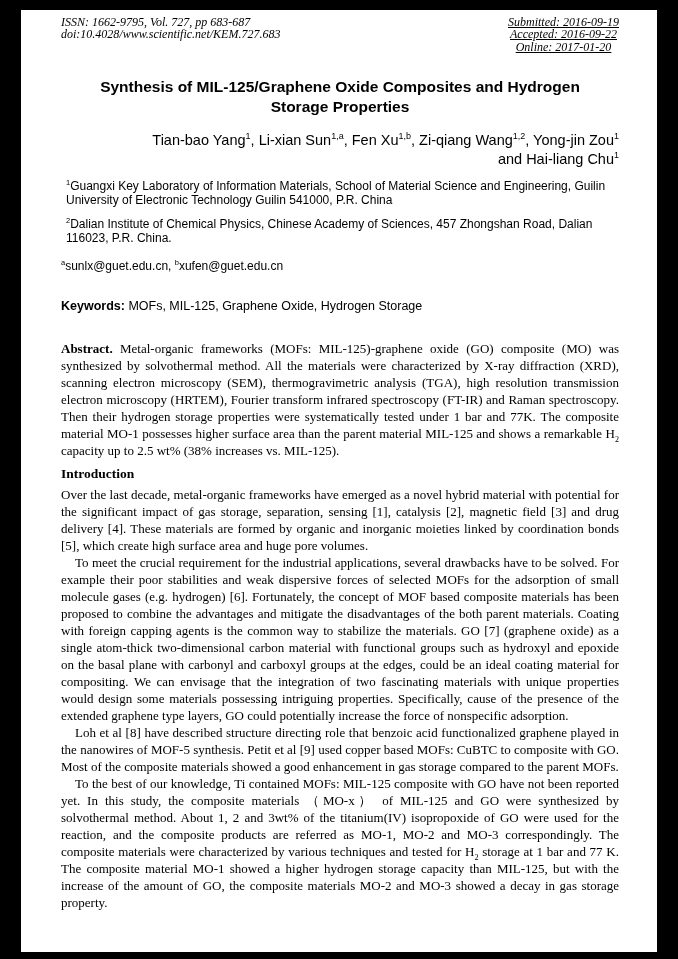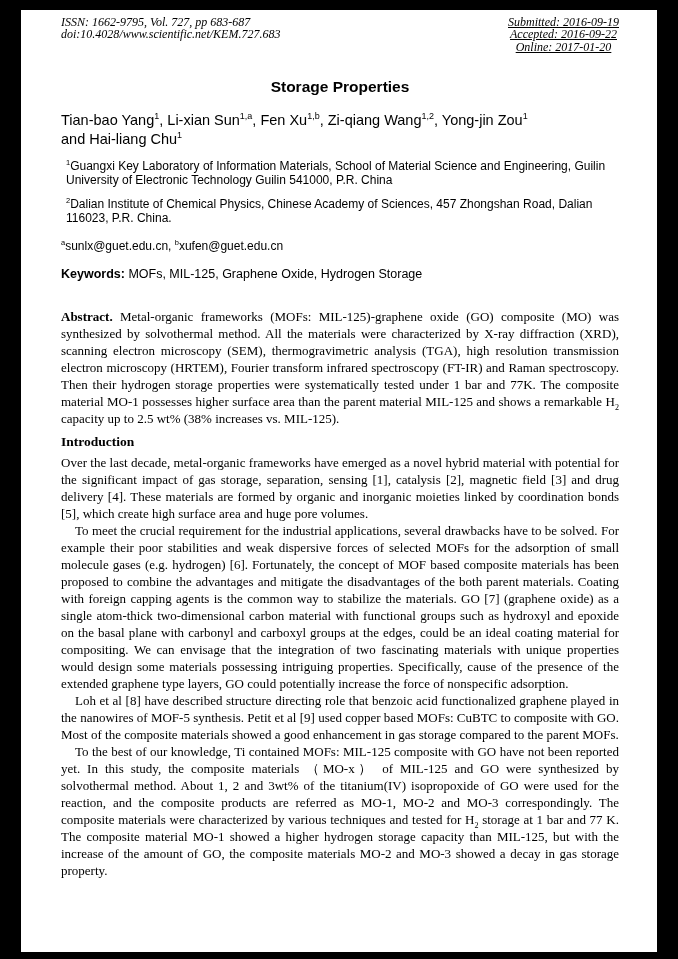--- a/index.html
+++ b/index.html
@@ -29,21 +29,21 @@
     font-size:15.5px;
     line-height:20px;
     text-align:center;
     margin:24px auto 0;
     max-width:540px;
   }
   .authors {
     font-family:"Liberation Sans", sans-serif;
     font-size:14.5px;
     line-height:19px;
-    text-align:left;
+    text-align:right;
     margin:14px auto 0;
     max-width:560px;
   }
   .authors .last-author { white-space:nowrap; }
   sup { font-size:0.62em; vertical-align:super; line-height:0; }
   sub { font-size:0.62em; vertical-align:sub; line-height:0; }
   .affil {
     font-family:"Liberation Sans", sans-serif;
     font-size:12px;
     line-height:13.5px;
@@ -52,21 +52,21 @@
   }
   .emails {
     font-family:"Liberation Sans", sans-serif;
     font-size:12px;
     text-align:left;
     margin:14px 0 4px;
   }
   .keywords {
     font-family:"Liberation Sans", sans-serif;
     font-size:12.5px;
-    margin-top:14px;
+    margin-top:26px;
   }
   .keywords .kw-label { font-weight:bold; }
   .abstract {
     margin-top:27px;
     font-size:13px;
     line-height:17px;
     text-align:justify;
   }
   .abstract .abs-label { font-weight:bold; }
   .section-heading {
@@ -93,20 +93,21 @@
       <div>doi:10.4028/www.scientific.net/KEM.727.683</div>
     </div>
     <div class="right">
       <div>Submitted: 2016-09-19</div>
       <div>Accepted: 2016-09-22</div>
       <div>Online: 2017-01-20</div>
     </div>
   </div>
 
   <h1 class="title">
+    <div>Synthesis of MIL-125/Graphene Oxide Composites and Hydrogen</div>
     <div>Storage Properties</div>
   </h1>
 
   <div class="authors"><span><span></span><span>Tian-bao Yang</span><sup>1</sup></span><span><span>, </span><span>Li-xian Sun</span><sup>1,a</sup></span><span><span>, </span><span>Fen Xu</span><sup>1,b</sup></span><span><span>, </span><span>Zi-qiang Wang</span><sup>1,2</sup></span><span><span>, </span><span>Yong-jin Zou</span><sup>1</sup></span><span class="last-author"><span> and </span><span>Hai-liang Chu</span><sup>1</sup></span></div>
 
   <div class="affil"><sup>1</sup><span>Guangxi Key Laboratory of Information Materials, School of Material Science and Engineering, Guilin University of Electronic Technology Guilin 541000, P.R. China</span></div>
 
   <div class="affil"><sup>2</sup><span>Dalian Institute of Chemical Physics, Chinese Academy of Sciences, 457 Zhongshan Road, Dalian 116023, P.R. China.</span></div>
 
   <div class="emails"><sup>a</sup><span>sunlx@guet.edu.cn, </span><sup>b</sup><span>xufen@guet.edu.cn</span></div>

